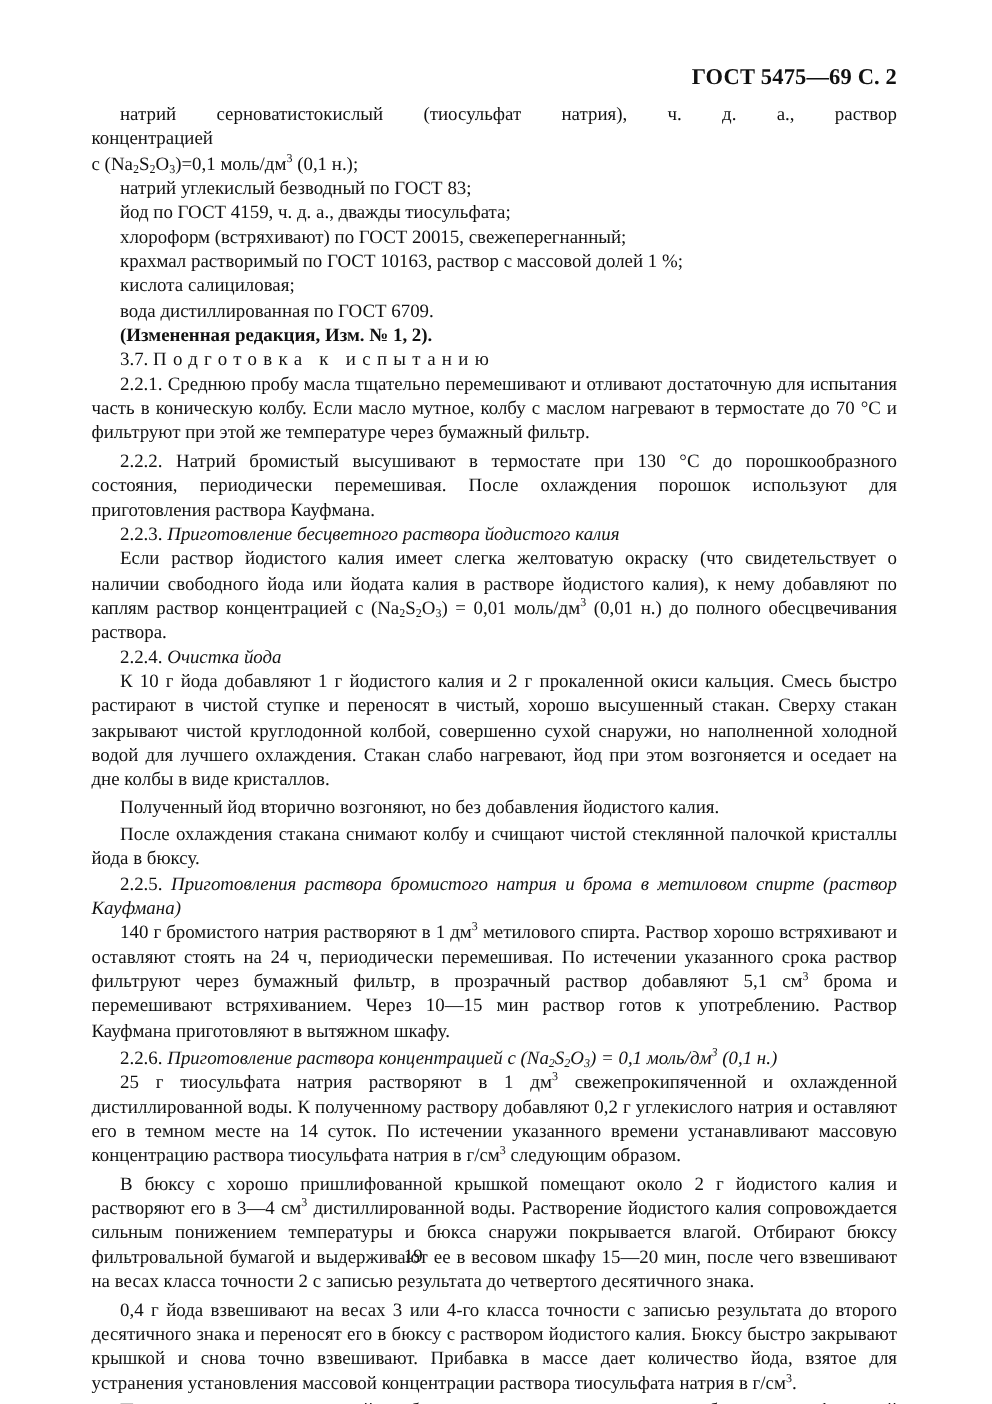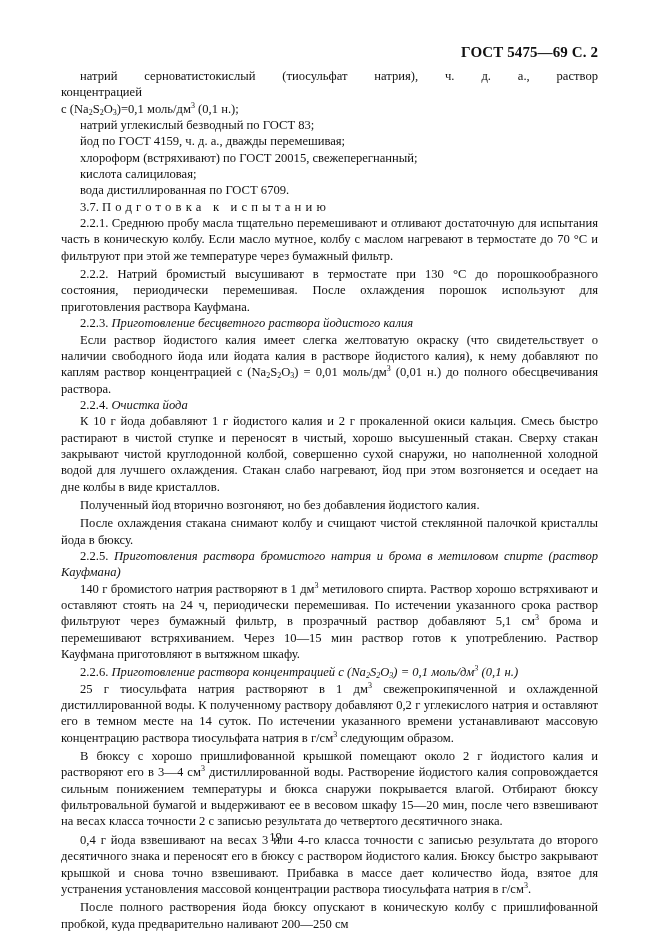--- a/index.html
+++ b/index.html
@@ -20,24 +20,26 @@
 </style>
 </head>
 <body>
 
 <div class="header">ГОСТ 5475—69 С. 2</div>
 
 <div class="body">
   <p class="p" style="word-spacing:14px;"><span>натрий серноватистокислый (тиосульфат натрия), ч. д. а., раствор концентрацией</span></p>
   <p class="p noind"><span>c (Na</span><sub>2</sub><span>S</span><sub>2</sub><span>O</span><sub>3</sub><span>)=0,1 моль/дм</span><sup>3</sup><span> (0,1 н.);</span></p>
   <p class="list">натрий углекислый безводный по ГОСТ 83;</p>
-  <p class="list">йод по ГОСТ 4159, ч. д. а., дважды перемешивая;</p>
+  <p class="list">йод по ГОСТ 4159, ч. д. а., дважды тиосульфата;</p>
   <p class="list">хлороформ (встряхивают) по ГОСТ 20015, свежеперегнанный;</p>
+  <p class="list">крахмал растворимый по ГОСТ 10163, раствор с массовой долей 1 %;</p>
   <p class="list">кислота салициловая;</p>
   <p class="list">вода дистиллированная по ГОСТ 6709.</p>
+  <p class="list b">(Измененная редакция, Изм. № 1, 2).</p>
   <p class="list"><span>3.7.</span> <span class="sp">Подготовка к испытанию</span></p>
 
   <p class="p">2.2.1. Среднюю пробу масла тщательно перемешивают и отливают достаточную для испытания часть в коническую колбу. Если масло мутное, колбу с маслом нагревают в термостате до 70 °С и фильтруют при этой же температуре через бумажный фильтр.</p>
   <p class="p gap">2.2.2. Натрий бромистый высушивают в термостате при 130 °С до порошкообразного состояния, периодически перемешивая. После охлаждения порошок используют для приготовления раствора Кауфмана.</p>
   <p class="p"><span>2.2.3.</span> <span class="i">Приготовление бесцветного раствора йодистого калия</span></p>
   <p class="p"><span>Если раствор йодистого калия имеет слегка желтоватую окраску (что свидетельствует о наличии свободного йода или йодата калия в растворе йодистого калия), к нему добавляют по каплям раствор концентрацией c (Na</span><sub>2</sub><span>S</span><sub>2</sub><span>O</span><sub>3</sub><span>) = 0,01 моль/дм</span><sup>3</sup><span> (0,01 н.) до полного обесцвечивания раствора.</span></p>
   <p class="p"><span>2.2.4.</span> <span class="i">Очистка йода</span></p>
   <p class="p">К 10 г йода добавляют 1 г йодистого калия и 2 г прокаленной окиси кальция. Смесь быстро растирают в чистой ступке и переносят в чистый, хорошо высушенный стакан. Сверху стакан закрывают чистой круглодонной колбой, совершенно сухой снаружи, но наполненной холодной водой для лучшего охлаждения. Стакан слабо нагревают, йод при этом возгоняется и оседает на дне колбы в виде кристаллов.</p>
   <p class="p gap">Полученный йод вторично возгоняют, но без добавления йодистого калия.</p>
   <p class="p gap">После охлаждения стакана снимают колбу и счищают чистой стеклянной палочкой кристаллы йода в бюксу.</p>

